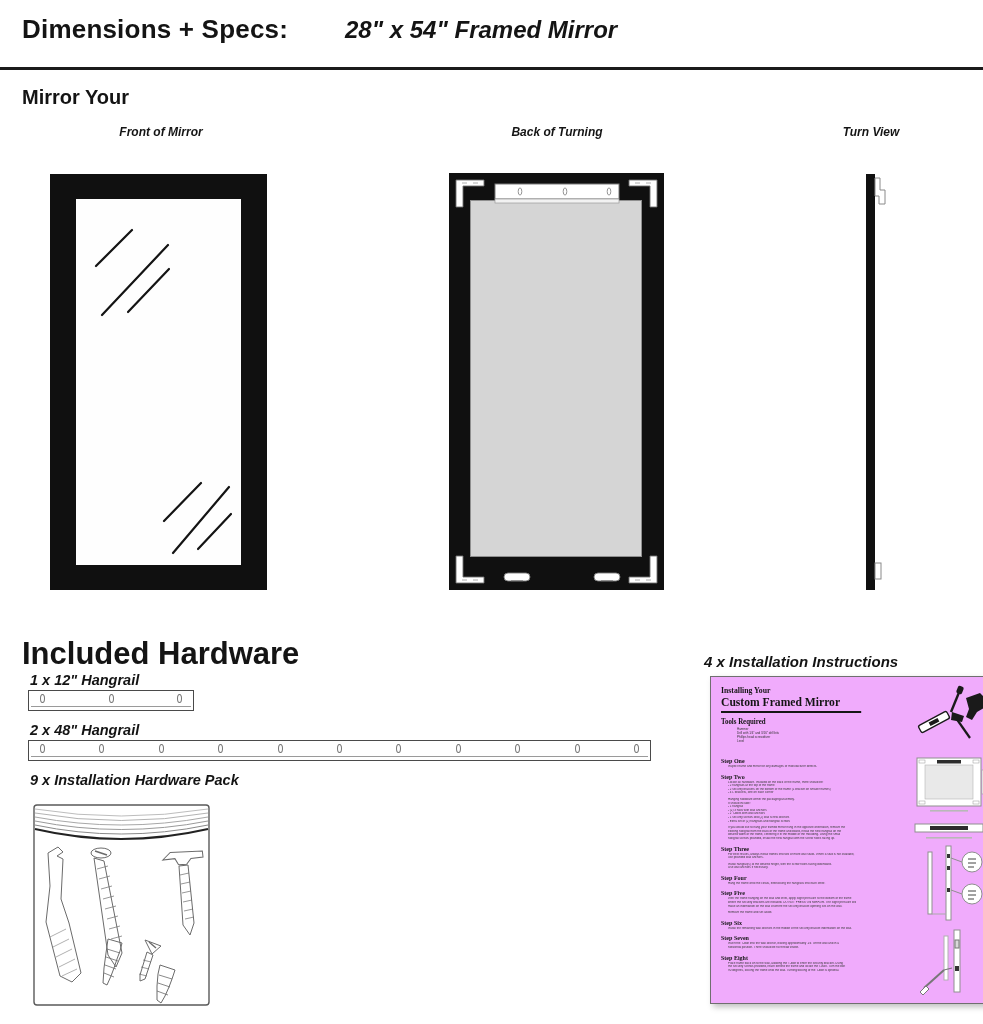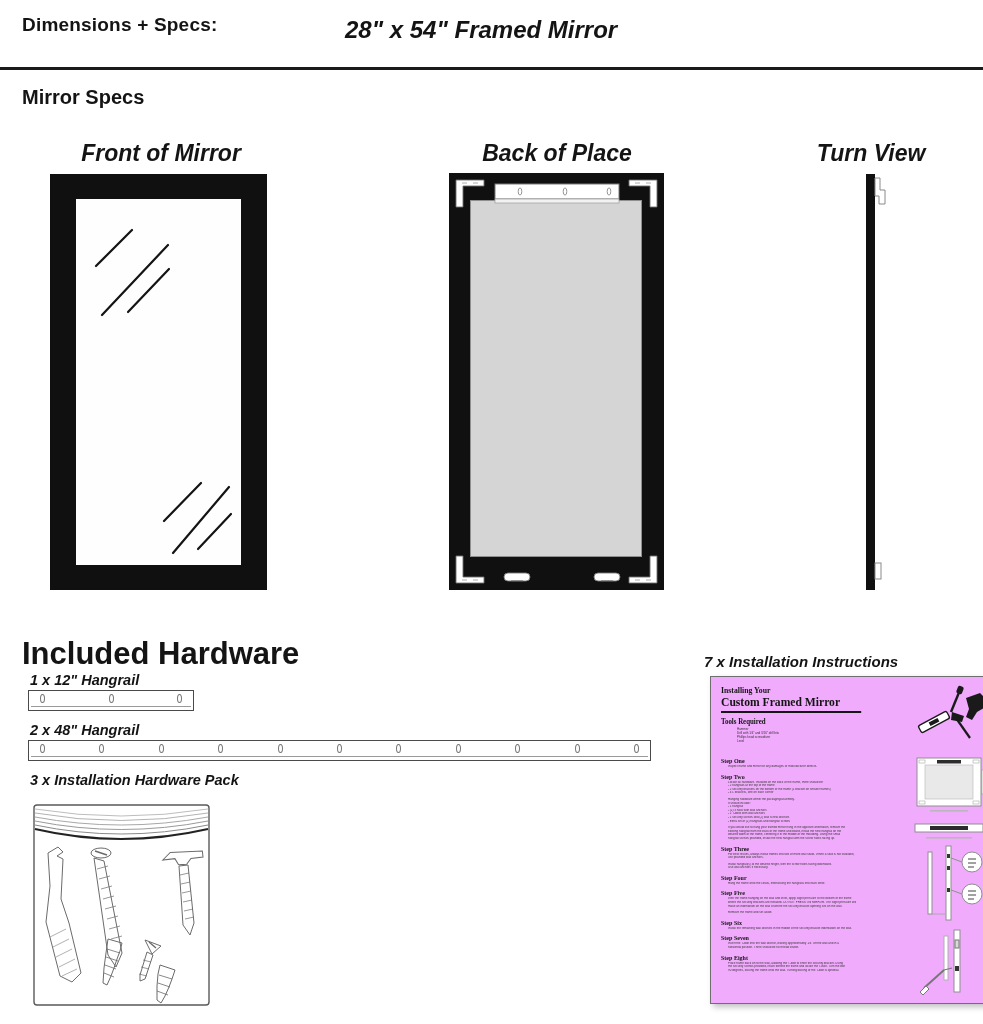--- a/index.html
+++ b/index.html
@@ -2,27 +2,27 @@
 <html><head>
 <meta charset="utf-8">
 <style>
   * { margin:0; padding:0; box-sizing:border-box; }
   html,body { background:#fff; }
   .page {
     position:relative; width:983px; height:1024px; background:#ffffff;
     font-family:"Liberation Sans", sans-serif; color:#141414; overflow:hidden;
   }
   
-  .title-main { position:absolute; left:22px; top:14px; font-size:19px; font-weight:600; letter-spacing:.2px; }
+  .title-main { position:absolute; left:22px; top:14px; font-size:26px; font-weight:600; letter-spacing:.2px; }
   .title-sub  { position:absolute; left:345px; top:16px; font-size:24px; font-weight:700; font-style:italic; }
   .rule { position:absolute; left:0; top:67px; width:983px; height:3px; background:#1b1b1b; }
   .h2 { position:absolute; font-weight:600; }
   .h-specs { left:22px; top:86px; font-size:20px; }
   .h-hardware { left:22px; top:636px; font-size:31px; }
-  .diag-label { position:absolute; transform:translateX(-50%); font-size:23px; font-style:italic; font-weight:600; white-space:nowrap;margin-top:15px; }
+  .diag-label { position:absolute; transform:translateX(-50%); font-size:12px; font-style:italic; font-weight:600; white-space:nowrap; }
   
   .front-mirror { position:absolute; left:50px; top:174px; width:217px; height:416px; background:#101010; }
   .front-glass { position:absolute; left:26px; top:25px; width:165px; height:366px; background:#fefefe; }
   
   .back-mirror { position:absolute; left:449px; top:173px; width:215px; height:417px; background:#101010; }
   .back-board { position:absolute; left:21px; top:27px; width:172px; height:357px; background:#d5d5d5; border:1px solid #8f8f8f; }
   .back-overlay { position:absolute; left:0; top:0; width:215px; height:417px; }
   
   .side-view { position:absolute; left:852px; top:171px; width:44px; height:422px; }
   
@@ -54,24 +54,24 @@
 </style>
 </head>
 <body>
 
 <div class="page">
 
   <div class="title-main">Dimensions + Specs:</div>
   <div class="title-sub">28" x 54" Framed Mirror</div>
   <div class="rule"></div>
 
-  <div class="h2 h-specs">Mirror Specs</div>
+  <div class="h2 h-specs">Mirror Your</div>
 
   <div class="diag-label" style="left:161px; top:125px;">Front of Mirror</div>
-  <div class="diag-label" style="left:557px; top:125px;">Back of Place</div>
+  <div class="diag-label" style="left:557px; top:125px;">Back of Turning</div>
   <div class="diag-label" style="left:871px; top:125px;">Turn View</div>
 
   <div class="front-mirror">
     <div class="front-glass">
       <svg width="165" height="366" viewBox="0 0 165 366">
         <g stroke="#141414" stroke-width="2.2" stroke-linecap="round">
           <line x1="20" y1="67" x2="56" y2="31"></line>
           <line x1="26" y1="116" x2="92" y2="46"></line>
           <line x1="52" y1="113" x2="93" y2="70"></line>
           <line x1="88" y1="322" x2="125" y2="284"></line>
@@ -143,21 +143,21 @@
       <span class="hole"></span>
       <span class="hole"></span>
       <span class="hole"></span>
       <span class="hole"></span>
       <span class="hole"></span>
       <span class="hole"></span>
       <span class="hole"></span>
       <span class="hole"></span>
     </div>
 
-  <div class="hw-label" style="left:30px; top:772px;">3 x Installation Hardware Pack</div>
+  <div class="hw-label" style="left:30px; top:772px;">9 x Installation Hardware Pack</div>
 
   <svg class="bag" viewBox="0 0 180 212">
     <rect x="2" y="8" width="175" height="200" rx="3" fill="#ffffff" stroke="#5a5a5a" stroke-width="1.4"></rect>
 
     <g fill="none">
       <path d="M3,12 Q89,26 176,12" stroke="#bdbdbd" stroke-width="1"></path>
       <path d="M3,16 Q89,31 176,16" stroke="#b3b3b3" stroke-width="1"></path>
       <path d="M3,20 Q89,36 176,20" stroke="#a8a8a8" stroke-width="1"></path>
       <path d="M3,24 Q89,41 176,24" stroke="#9a9a9a" stroke-width="1"></path>
       <path d="M3,28 Q89,46 176,28" stroke="#8a8a8a" stroke-width="1"></path>
@@ -228,21 +228,21 @@
     <g fill="none" stroke="#6b6b6b" stroke-width="1">
       <path d="M128,168 l15,5 l-3,9 l-3,8 l-4,9 l-4,7 l-4,-3 l0,-14 l1,-12 z"></path>
       <g stroke-width="0.8">
         <path d="M127,178 l13,4"></path>
           <path d="M126,186 l12,4"></path>
           <path d="M125,194 l11,4"></path>
       </g>
     </g>
   </svg>
 
-  <div class="instr-label">7 x Installation Instructions</div>
+  <div class="instr-label">4 x Installation Instructions</div>
 
   <div class="sheet">
     <div class="sheet-text">
       <div class="sheet-t1">Installing Your</div>
       <div class="sheet-t2">Custom Framed Mirror</div>
       <div class="tools-h">Tools Required</div>
       <div class="tools-list">
           <div>Hammer</div>
           <div>Drill with 1/4" and 3/16" drill bits</div>
           <div>Phillips head screwdriver</div>

